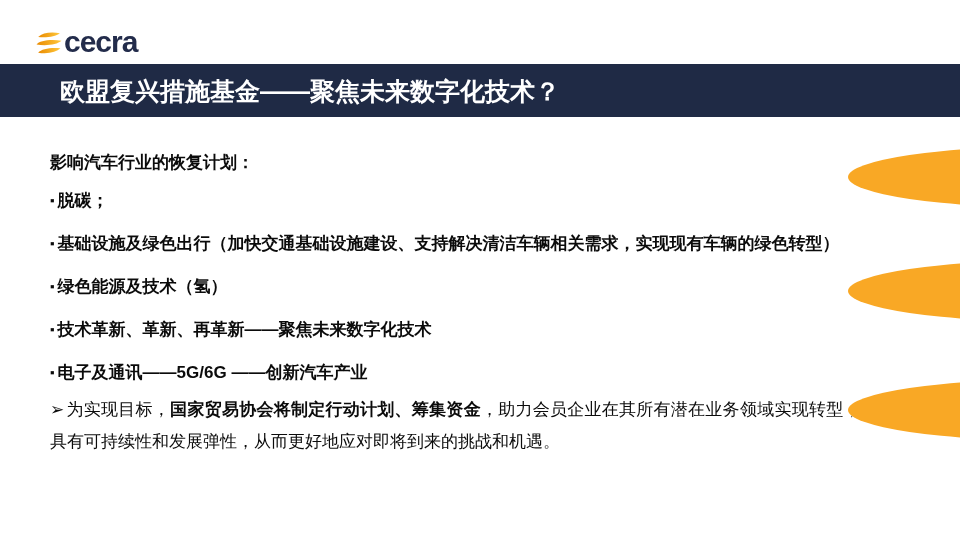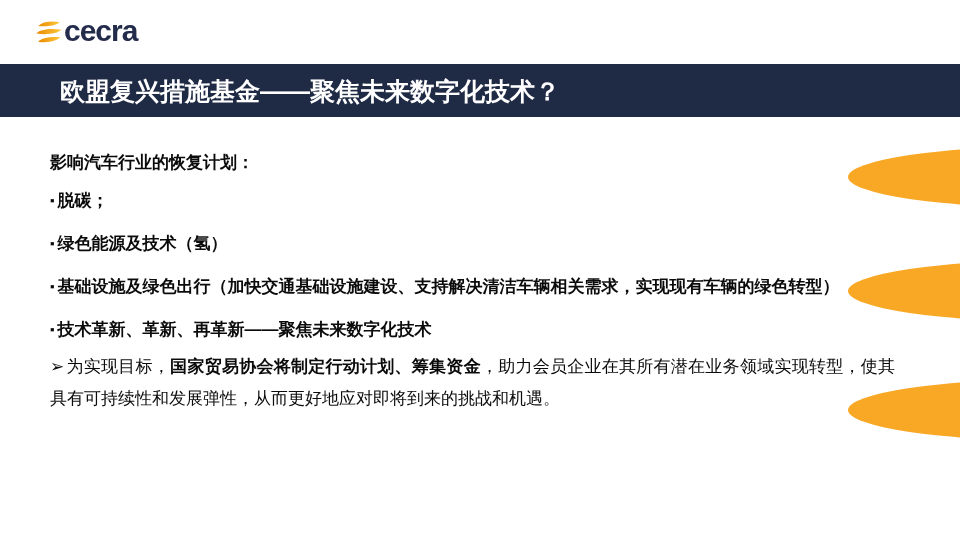--- a/index.html
+++ b/index.html
@@ -4,21 +4,21 @@
 <style>
   html,body{margin:0;padding:0;}
   body{
     width:960px;height:539px;overflow:hidden;background:#ffffff;
     font-family:"Liberation Sans","DejaVu Sans",sans-serif;
     -webkit-font-smoothing:antialiased;
   }
   .slide{position:relative;width:960px;height:539px;background:#fff;overflow:hidden;}
 
   
-  .logo{position:absolute;left:36px;top:13px;display:flex;align-items:center;gap:2px;height:36px;}
+  .logo{position:absolute;left:36px;top:24px;display:flex;align-items:center;gap:2px;height:36px;}
   .logo svg{display:block;width:26px;height:26px;margin-top:3px;}
   .logo-text{
     font-size:30px;font-weight:800;letter-spacing:-1px;
     color:#232C4B;line-height:36px;
   }
 
   
   .title-bar{
     position:absolute;left:0;top:64px;width:960px;height:53px;
     background:var(--navy,#1F2A45);
@@ -74,23 +74,24 @@
   </div>
 
   <div class="title-bar">
     <h1>欧盟复兴措施基金——聚焦未来数字化技术？</h1>
   </div>
 
   <main class="content">
     <p class="intro">影响汽车行业的恢复计划：</p>
     <ul class="bullet-list" id="bullet-list">
         <li><span class="sq">▪</span><span>脱碳；</span></li>
+        <li><span class="sq">▪</span><span>基础设施及绿色出行（加快交通基础设施建设、支持解决清洁车辆相关需求，实现现有车辆的绿色转型）</span></li>
         <li><span class="sq">▪</span><span>绿色能源及技术（氢）</span></li>
-        <li><span class="sq">▪</span><span>基础设施及绿色出行（加快交通基础设施建设、支持解决清洁车辆相关需求，实现现有车辆的绿色转型）</span></li>
         <li><span class="sq">▪</span><span>技术革新、革新、再革新——聚焦未来数字化技术</span></li>
+        <li><span class="sq">▪</span><span>电子及通讯——5G/6G ——创新汽车产业</span></li>
       </ul>
     <div class="paragraphs" id="paragraphs">
         <p class="para"><span class="arrow">➢</span><span>为实现目标，</span><span class="b">国家贸易协会将制定行动计划、筹集资金</span><span>，助力会员企业在其所有潜在业务领域实现转型，使其具有可持续性和发展弹性，从而更好地应对即将到来的挑战和机遇。</span></p>
       </div>
   </main>
 
   <div class="decor-ellipse e1"></div>
   <div class="decor-ellipse e2"></div>
   <div class="decor-ellipse e3"></div>
 

